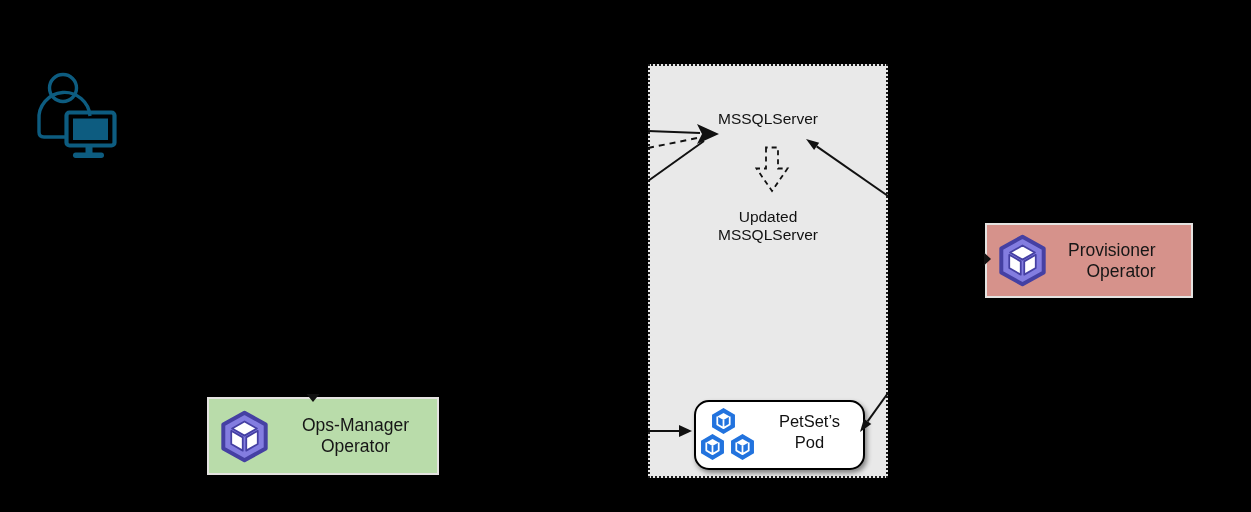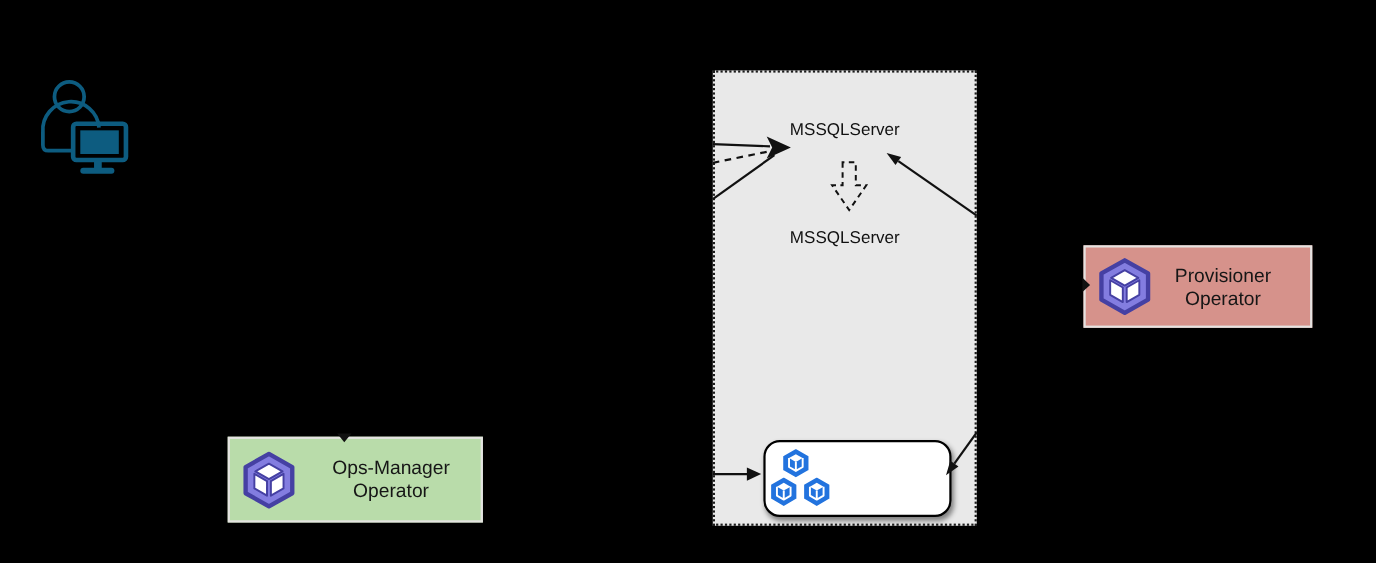--- a/index.html
+++ b/index.html
@@ -20,21 +20,21 @@
   .pod-icon{position:absolute;}
   .petset-label{position:absolute;left:64px;right:4px;top:9px;text-align:center;
                 font-size:16.5px;line-height:20.5px;color:#111;}
   
   .op-box{position:absolute;display:flex;align-items:center;gap:13px;
           border:2px solid #e5e3e1;box-sizing:border-box;padding:0 10px 0 9px;}
   .op-box .op-label{font-size:17.5px;line-height:21px;color:#161616;}
   .op-green{left:207px;top:397px;width:232px;height:78px;}
   .op-green .op-label{flex:1;text-align:center;}
   .op-pink{left:985px;top:223px;width:208px;height:75px;}
-  .op-pink .op-label{text-align:center;padding-left:6px;}
+  .op-pink .op-label{text-align:right;padding-left:6px;}
   .layer{position:absolute;left:0;top:0;pointer-events:none;}
 </style>
 </head>
 <body>
 
 <div class="stage">
 
   <svg class="layer" style="left:33px;top:66px" width="90" height="96" viewBox="0 0 90 96">
     <g fill="none" stroke="#0d5c80" stroke-width="3.4">
       <circle cx="30" cy="22" r="13.5"></circle>
@@ -45,40 +45,45 @@
       <rect x="40" y="52.5" width="35" height="21.5" fill="#0d5c80"></rect>
       <rect x="52.5" y="79.5" width="7" height="8.5" fill="#0d5c80"></rect>
       <rect x="40" y="86.5" width="31" height="5.5" rx="2.7" fill="#0d5c80"></rect>
     </g>
   </svg>
 
   <div class="crd-panel" style="background-color: rgb(233, 233, 233);">
     <div class="crd-title">MSSQLServer</div>
 
     <div class="updated-label">
+      <div>Updated</div>
       <div>MSSQLServer</div>
     </div>
 
     <div class="petset-box">
       <div class="pod-cluster">
         <svg class="pod-icon" style="left:12px;top:3px" width="31" height="32" viewBox="0 0 30 30">
           <polygon points="15,1.6 26.9,8.5 26.9,21.5 15,28.4 3.1,21.5 3.1,8.5" fill="#2273de" stroke="#fff" stroke-width="1.6"></polygon>
           <polygon points="15,7.2 21,10.6 15,14 9,10.6" fill="#fff"></polygon>
           <path d="M9,10.6 L9,18.4 L15,21.9 L21,18.4 L21,10.6 M15,14 L15,21.9" fill="none" stroke="#fff" stroke-width="1.7" stroke-linejoin="round"></path>
         </svg>
         <svg class="pod-icon" style="left:1px;top:29px" width="31" height="32" viewBox="0 0 30 30">
           <polygon points="15,1.6 26.9,8.5 26.9,21.5 15,28.4 3.1,21.5 3.1,8.5" fill="#2273de" stroke="#fff" stroke-width="1.6"></polygon>
           <polygon points="15,7.2 21,10.6 15,14 9,10.6" fill="#fff"></polygon>
           <path d="M9,10.6 L9,18.4 L15,21.9 L21,18.4 L21,10.6 M15,14 L15,21.9" fill="none" stroke="#fff" stroke-width="1.7" stroke-linejoin="round"></path>
         </svg>
         <svg class="pod-icon" style="left:31px;top:29px" width="31" height="32" viewBox="0 0 30 30">
           <polygon points="15,1.6 26.9,8.5 26.9,21.5 15,28.4 3.1,21.5 3.1,8.5" fill="#2273de" stroke="#fff" stroke-width="1.6"></polygon>
           <polygon points="15,7.2 21,10.6 15,14 9,10.6" fill="#fff"></polygon>
           <path d="M9,10.6 L9,18.4 L15,21.9 L21,18.4 L21,10.6 M15,14 L15,21.9" fill="none" stroke="#fff" stroke-width="1.7" stroke-linejoin="round"></path>
         </svg>
+      </div>
+      <div class="petset-label">
+        <div>PetSet’s</div>
+        <div>Pod</div>
       </div>
     </div>
   </div>
 
   <div class="op-box op-green" style="background-color: rgb(185, 220, 170);">
     <svg width="53" height="53" viewBox="0 0 60 60">
       <polygon points="30,3 54,16.5 54,43.5 30,57 6,43.5 6,16.5" fill="#837de0" stroke="#4540a3" stroke-width="4.5" stroke-linejoin="round"></polygon>
       <polygon points="30,13 44,21 30,29 16,21" fill="#fff" stroke="#4540a3" stroke-width="2" stroke-linejoin="round"></polygon>
       <polygon points="15,23.5 28,31 28,46 15,38.5" fill="#fff" stroke="#4540a3" stroke-width="2" stroke-linejoin="round"></polygon>
       <polygon points="45,23.5 32,31 32,46 45,38.5" fill="#fff" stroke="#4540a3" stroke-width="2" stroke-linejoin="round"></polygon>

